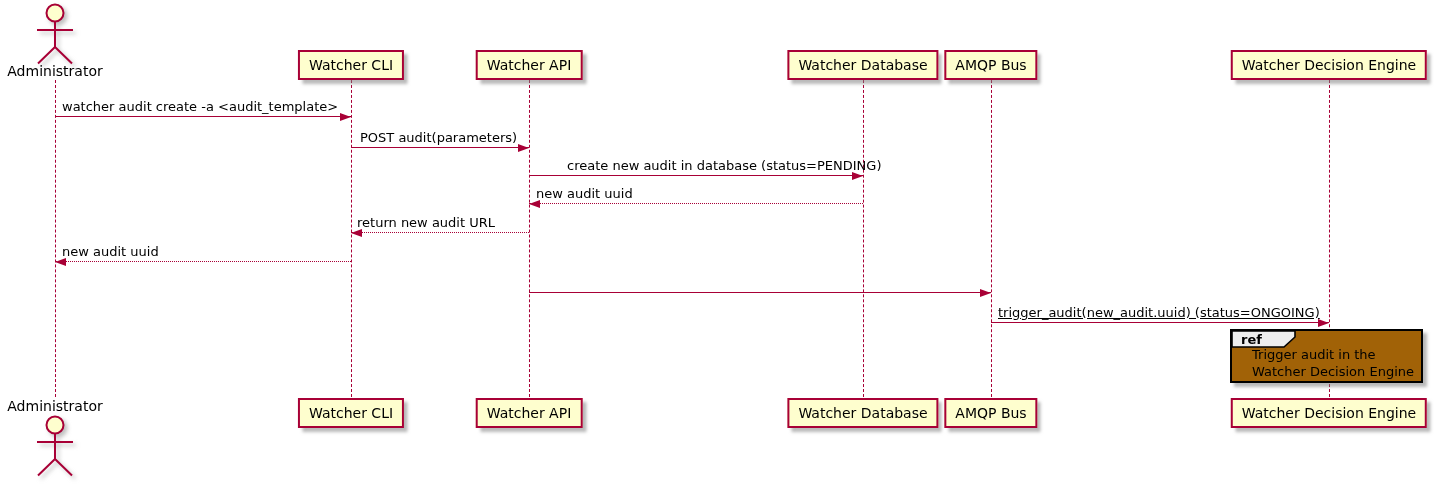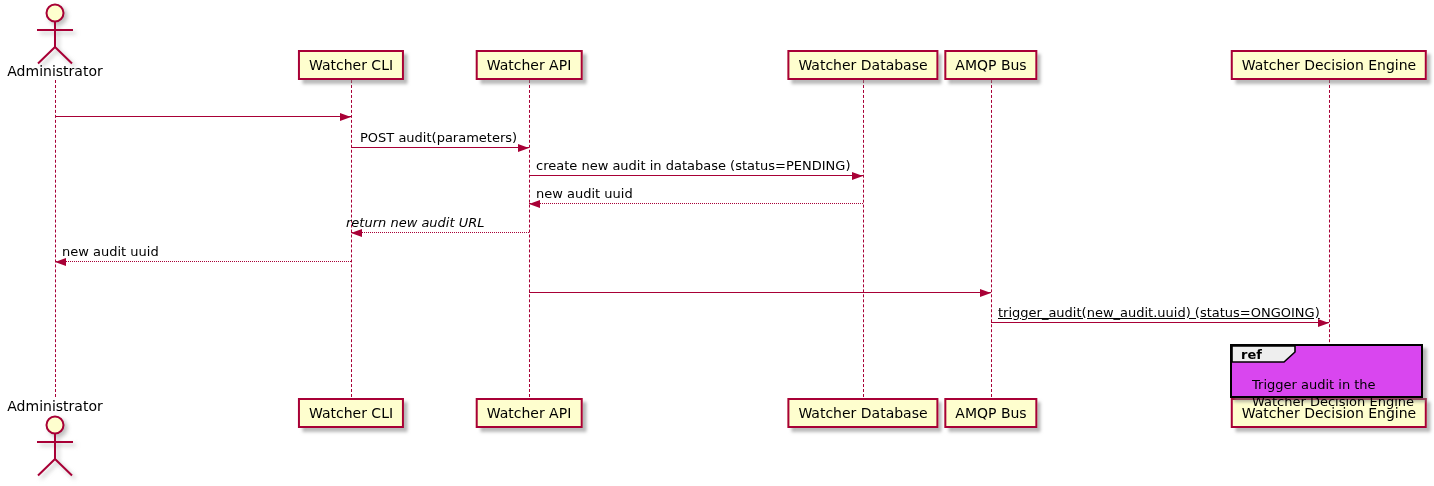--- a/index.html
+++ b/index.html
@@ -39,35 +39,34 @@
     position:absolute;width:0;height:0;
     border-top:4px solid transparent;border-bottom:4px solid transparent;
     border-left:11px solid var(--stroke);
   }
   .arrow-left{
     position:absolute;width:0;height:0;
     border-top:4px solid transparent;border-bottom:4px solid transparent;
     border-right:11px solid var(--stroke);
   }
   .ref-box{
-    position:absolute;background:#d946ef;
+    position:absolute;background:#a16207;
     border:2px solid var(--ref-border);
     box-shadow:4px 4px 3px rgba(128,128,128,0.55);
     box-sizing:border-box;
-    margin-top:15px;
   }
   .ref-tab{position:absolute;left:-1px;top:-1px;}
   .ref-keyword{
     position:absolute;left:9px;top:0px;
     font-size:13px;line-height:17px;font-weight:bold;
   }
   .ref-line{
     margin-left:20px;font-size:13px;line-height:17px;white-space:nowrap;
   }
-  .ref-body{padding-top:30px;}
+  .ref-body{padding-top:15px;}
 </style>
 </head>
 <body>
 
 <div id="stage">
     <div class="lifeline" style="left: 54.5px; top: 80px; height: 317px;"></div>
     <div class="lifeline" style="left: 350.5px; top: 80px; height: 317px;"></div>
     <div class="lifeline" style="left: 528.5px; top: 80px; height: 317px;"></div>
     <div class="lifeline" style="left: 862.5px; top: 80px; height: 317px;"></div>
     <div class="lifeline" style="left: 990.5px; top: 80px; height: 317px;"></div>
@@ -89,32 +88,33 @@
     <div class="pbox" style="left: 351px; top: 50px;"><span>Watcher CLI</span></div>
     <div class="pbox" style="left: 351px; top: 398px;"><span>Watcher CLI</span></div>
     <div class="pbox" style="left: 529px; top: 50px;"><span>Watcher API</span></div>
     <div class="pbox" style="left: 529px; top: 398px;"><span>Watcher API</span></div>
     <div class="pbox" style="left: 863px; top: 50px;"><span>Watcher Database</span></div>
     <div class="pbox" style="left: 863px; top: 398px;"><span>Watcher Database</span></div>
     <div class="pbox" style="left: 991px; top: 50px;"><span>AMQP Bus</span></div>
     <div class="pbox" style="left: 991px; top: 398px;"><span>AMQP Bus</span></div>
     <div class="pbox" style="left: 1329px; top: 50px;"><span>Watcher Decision Engine</span></div>
     <div class="pbox" style="left: 1329px; top: 398px;"><span>Watcher Decision Engine</span></div>
+    <div class="msg-label" style="left: 62px; top: 99px;">watcher audit create -a &lt;audit_template&gt;</div>
     <div class="msg-line solid" style="left: 55px; width: 296px; top: 116px;"></div>
     <div class="arrow-right" style="top: 113px; left: 340px;"></div>
     <div class="msg-label" style="left: 360px; top: 130px;">POST audit(parameters)</div>
     <div class="msg-line solid" style="left: 351px; width: 178px; top: 147px;"></div>
     <div class="arrow-right" style="top: 144px; left: 518px;"></div>
-    <div class="msg-label" style="left: 536px; top: 158px;">create new audit in database (status=PENDING)</div>
+    <div class="msg-label" style="left: 567px; top: 158px;">create new audit in database (status=PENDING)</div>
     <div class="msg-line solid" style="left: 529px; width: 334px; top: 175px;"></div>
     <div class="arrow-right" style="top: 172px; left: 852px;"></div>
     <div class="msg-label" style="left: 536px; top: 186px;">new audit uuid</div>
     <div class="msg-line dotted" style="left: 529px; width: 334px; top: 203px;"></div>
     <div class="arrow-left" style="top: 200px; left: 529px;"></div>
-    <div class="msg-label" style="left: 346px; top: 215px; font-style: italic;">return new audit URL</div>
+    <div class="msg-label" style="left: 357px; top: 215px;">return new audit URL</div>
     <div class="msg-line dotted" style="left: 351px; width: 178px; top: 232px;"></div>
     <div class="arrow-left" style="top: 229px; left: 351px;"></div>
     <div class="msg-label" style="left: 62px; top: 244px;">new audit uuid</div>
     <div class="msg-line dotted" style="left: 55px; width: 296px; top: 261px;"></div>
     <div class="arrow-left" style="top: 258px; left: 55px;"></div>
     <div class="msg-line solid" style="left: 529px; width: 462px; top: 292px;"></div>
     <div class="arrow-right" style="top: 289px; left: 980px;"></div>
     <div class="msg-label" style="left: 998px; top: 305px; text-decoration: underline;">trigger_audit(new_audit.uuid) (status=ONGOING)</div>
     <div class="msg-line solid" style="left: 991px; width: 338px; top: 322px;"></div>
     <div class="arrow-right" style="top: 319px; left: 1318px;"></div>

